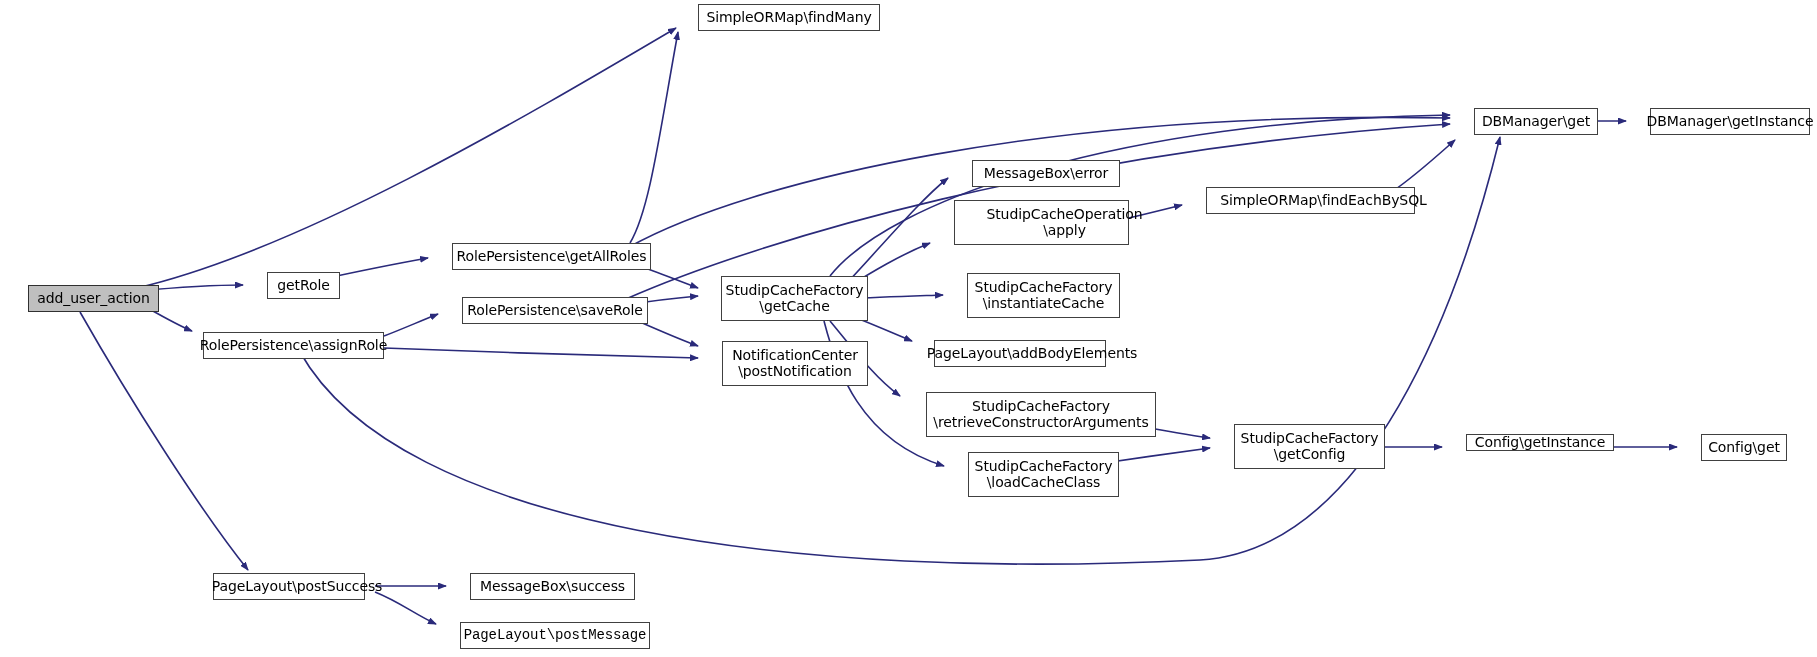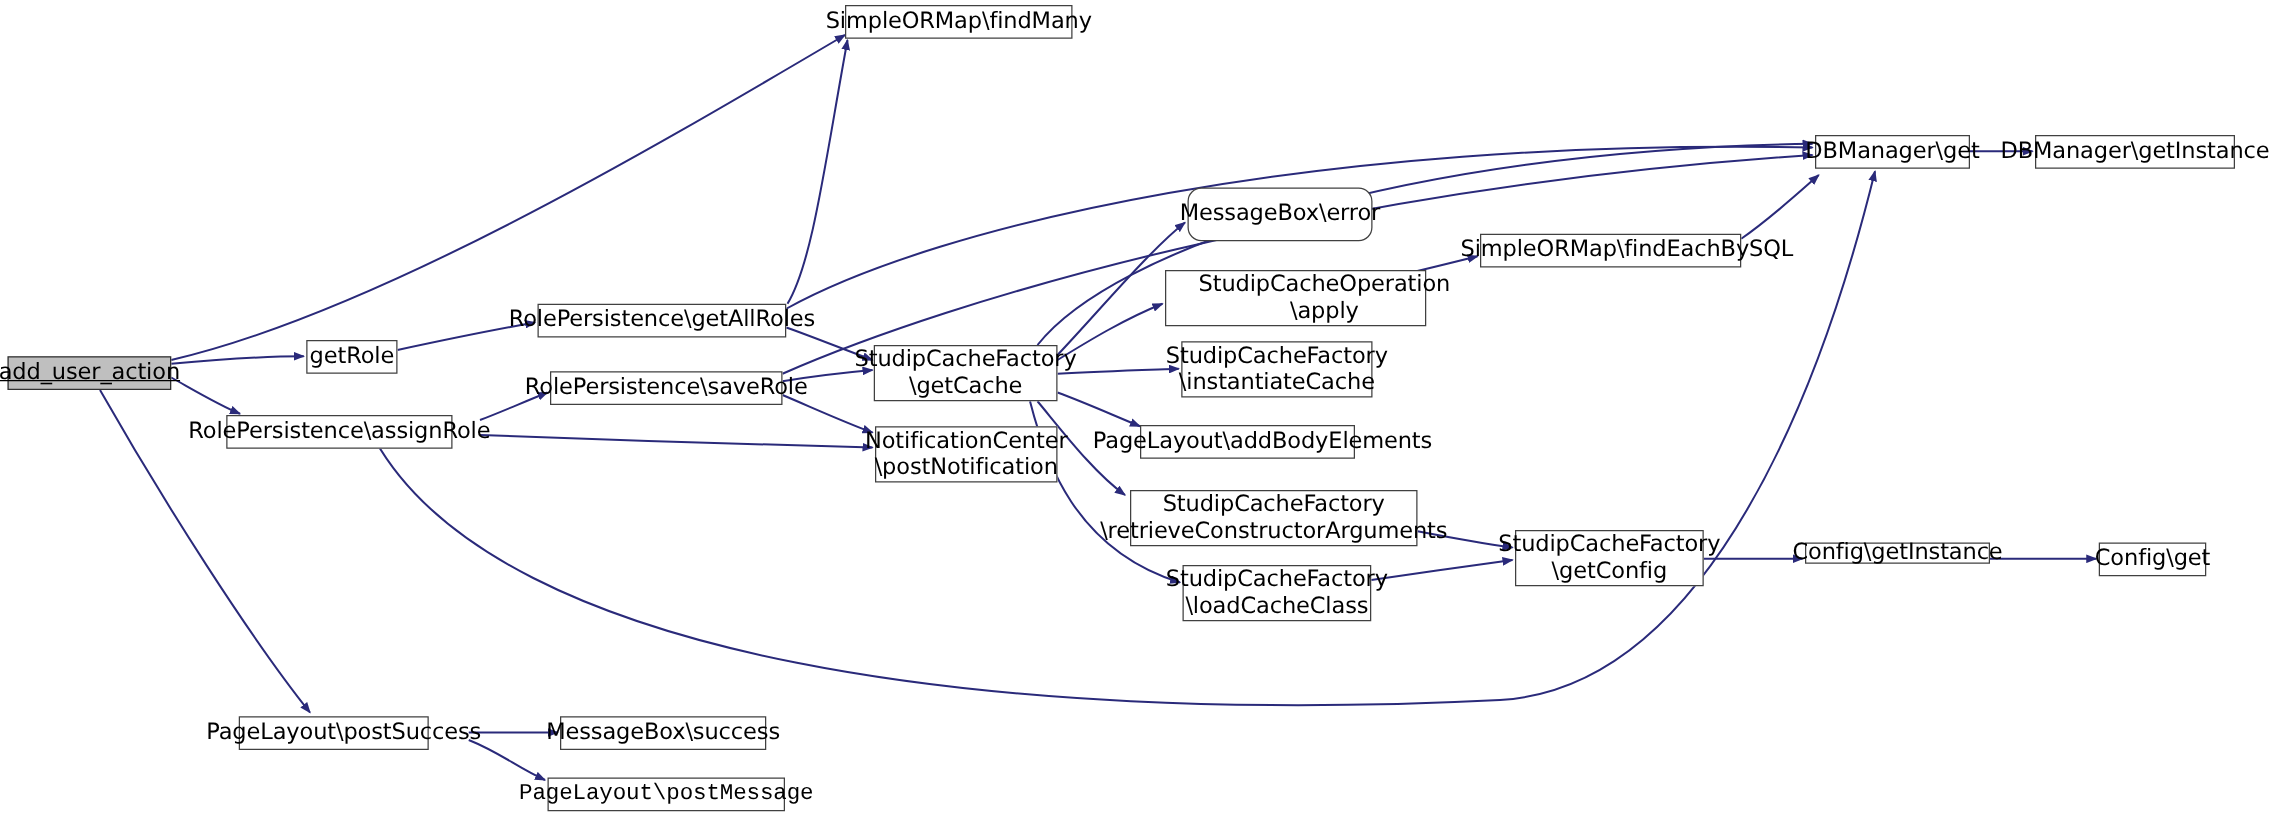--- a/index.html
+++ b/index.html
@@ -20,28 +20,29 @@
     left: 0; top: 0;
     width: 1817px;
     height: 657px;
   }
   .node {
     position: absolute;
     box-sizing: border-box;
     border: 1.5px solid #404040;
     background: #ffffff;
     color: #000000;
-    font-size: 18px;
+    font-size: 14px;
     line-height: 1.12;
     display: flex;
     align-items: center;
     justify-content: center;
     text-align: center;
     white-space: pre-line;
     letter-spacing: -0.1px;
+    margin-left: 22px;
   }
   .node.highlight {
     background: #bfbfbf;
     border-color: #303030;
   }
 </style>
 </head>
 <body>
 
 <div id="canvas-wrap">
@@ -78,32 +79,32 @@
         <path d="M1134,425 C1160,430 1188,435 1210,438" fill="none" stroke="#2a2a7a" stroke-width="1.6" marker-end="url(#arrow)"></path>
         <path d="M1097,464 C1130,459 1180,452 1210,448" fill="none" stroke="#2a2a7a" stroke-width="1.6" marker-end="url(#arrow)"></path>
         <path d="M1363,447 C1390,447 1420,447 1442,447" fill="none" stroke="#2a2a7a" stroke-width="1.6" marker-end="url(#arrow)"></path>
         <path d="M1592,447 C1620,447 1652,447 1677,447" fill="none" stroke="#2a2a7a" stroke-width="1.6" marker-end="url(#arrow)"></path>
         <path d="M1576,121 C1596,121 1612,121 1626,121" fill="none" stroke="#2a2a7a" stroke-width="1.6" marker-end="url(#arrow)"></path>
         <path d="M375,586 C400,586 426,586 446,586" fill="none" stroke="#2a2a7a" stroke-width="1.6" marker-end="url(#arrow)"></path>
         <path d="M375,592 C400,602 414,614 436,624" fill="none" stroke="#2a2a7a" stroke-width="1.6" marker-end="url(#arrow)"></path>
       </g>
   </svg>
   <div id="nodes-group">
-      <div class="node highlight" style="left: 6px; top: 285px; width: 131px; height: 27px; text-decoration: underline;">add_user_action</div>
+      <div class="node highlight" style="left: 6px; top: 285px; width: 131px; height: 27px;">add_user_action</div>
       <div class="node" style="left: 245px; top: 272px; width: 73px; height: 27px;">getRole</div>
       <div class="node" style="left: 181px; top: 332px; width: 181px; height: 27px;">RolePersistence\assignRole</div>
       <div class="node" style="left: 430px; top: 243px; width: 199px; height: 27px;">RolePersistence\getAllRoles</div>
       <div class="node" style="left: 440px; top: 297px; width: 186px; height: 27px;">RolePersistence\saveRole</div>
       <div class="node" style="left: 676px; top: 4px; width: 182px; height: 27px;">SimpleORMap\findMany</div>
       <div class="node" style="left: 699px; top: 276px; width: 147px; height: 45px;">StudipCacheFactory
 \getCache</div>
       <div class="node" style="left: 700px; top: 341px; width: 146px; height: 45px;">NotificationCenter
 \postNotification</div>
-      <div class="node" style="left: 950px; top: 150px; width: 148px; height: 43px; border-radius: 11px;">MessageBox\error</div>
-      <div class="node" style="left: 932px; top: 216px; width: 209px; height: 45px; padding-left: 46px;">StudipCacheOperation
+      <div class="node" style="left: 950px; top: 160px; width: 148px; height: 27px;">MessageBox\error</div>
+      <div class="node" style="left: 932px; top: 200px; width: 175px; height: 45px; padding-left: 46px;">StudipCacheOperation
 \apply</div>
       <div class="node" style="left: 945px; top: 273px; width: 153px; height: 45px;">StudipCacheFactory
 \instantiateCache</div>
       <div class="node" style="left: 912px; top: 340px; width: 172px; height: 27px; padding-left: 24px;">PageLayout\addBodyElements</div>
       <div class="node" style="left: 904px; top: 392px; width: 230px; height: 45px;">StudipCacheFactory
 \retrieveConstructorArguments</div>
       <div class="node" style="left: 946px; top: 452px; width: 151px; height: 45px;">StudipCacheFactory
 \loadCacheClass</div>
       <div class="node" style="left: 1184px; top: 187px; width: 209px; height: 27px; padding-left: 26px;">SimpleORMap\findEachBySQL</div>
       <div class="node" style="left: 1212px; top: 424px; width: 151px; height: 45px;">StudipCacheFactory

